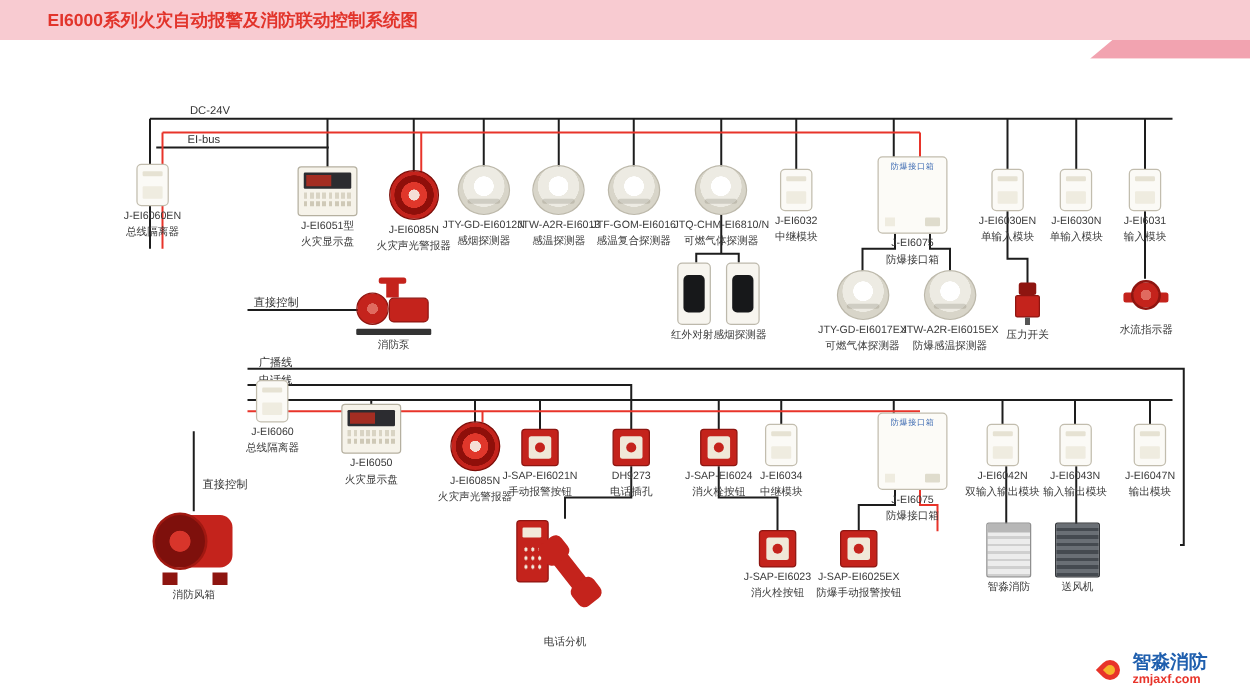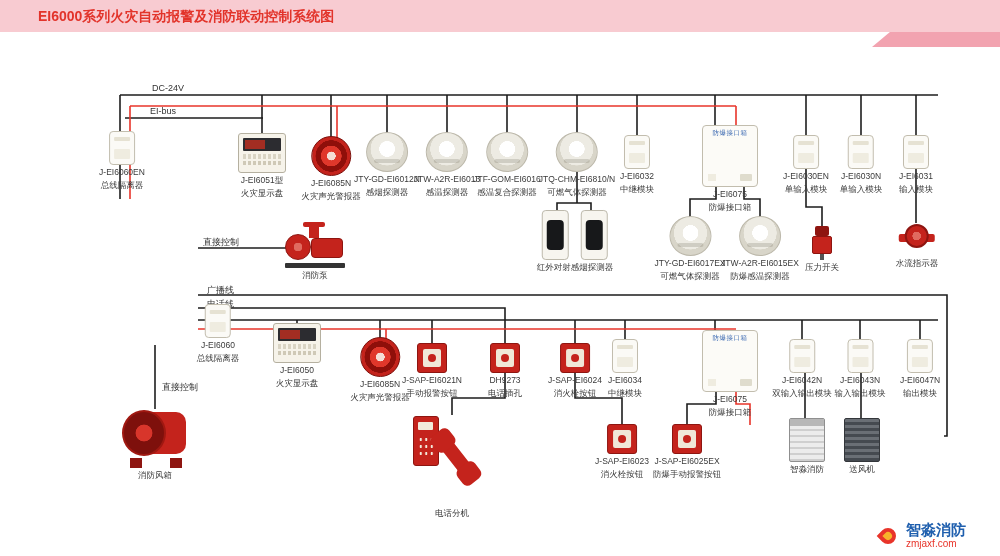--- a/index.html
+++ b/index.html
@@ -98,21 +98,21 @@
   .blowart{width:36px;height:44px;border:1px solid #33363a;border-radius:2px;box-sizing:border-box;
     background:repeating-linear-gradient(180deg,#6a6f75 0 3px,#454a50 3px 6px);}
   .spkart{position:relative;width:42px;height:42px;border-radius:50%;background:#f8f6f0;border:1px solid #b5b0a0;box-sizing:border-box;}
   .spkart:before{content:"";position:absolute;inset:5px;border-radius:50%;border:1px solid #cfcaba;
     background:radial-gradient(#c9c4b4 1px,transparent 1.2px);background-size:5px 5px;}
   
   .logo{position:absolute;left:876px;top:522px;display:flex;align-items:center;gap:6px;}
   .flame{width:16px;height:16px;background:#e8342a;border-radius:0 50% 50% 50%;transform:rotate(-45deg);position:relative;margin:4px;}
   .flame:after{content:"";position:absolute;left:4px;top:4px;width:8px;height:8px;background:#f7b32b;border-radius:0 50% 50% 50%;}
   .brand{font-size:15px;font-weight:bold;color:#1f5fae;line-height:16px;}
-  .site{font-size:10px;color:#e8342a;line-height:11px;}
+  .site{font-size:10px;color:#e8342a;line-height:11px;font-weight:bold;}
 </style>
 </head>
 <body>
 
 <div class="stage">
 
   <div class="hdr">
     <h1>EI6000系列火灾自动报警及消防联动控制系统图</h1>
   </div>
   <div class="ribbon"></div>

